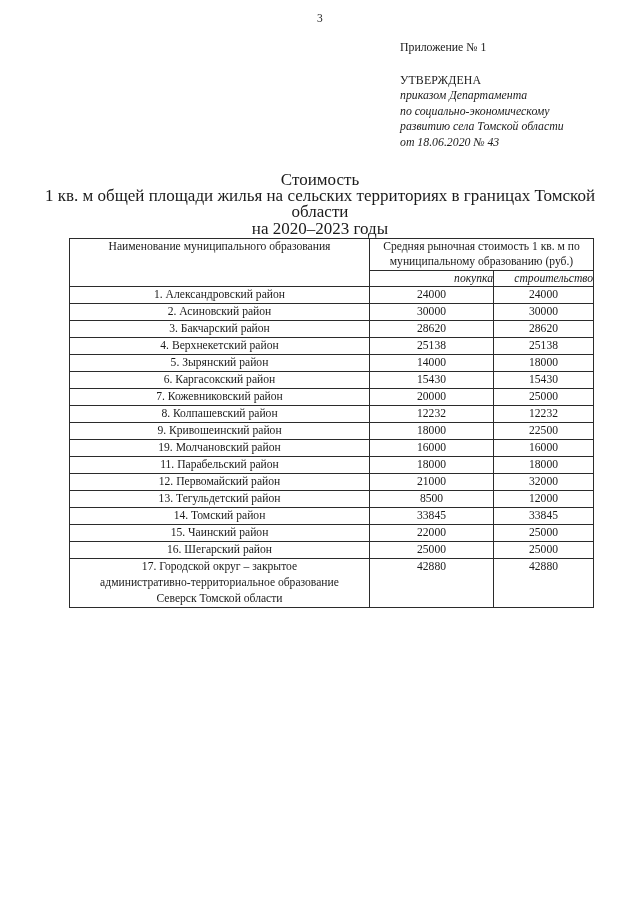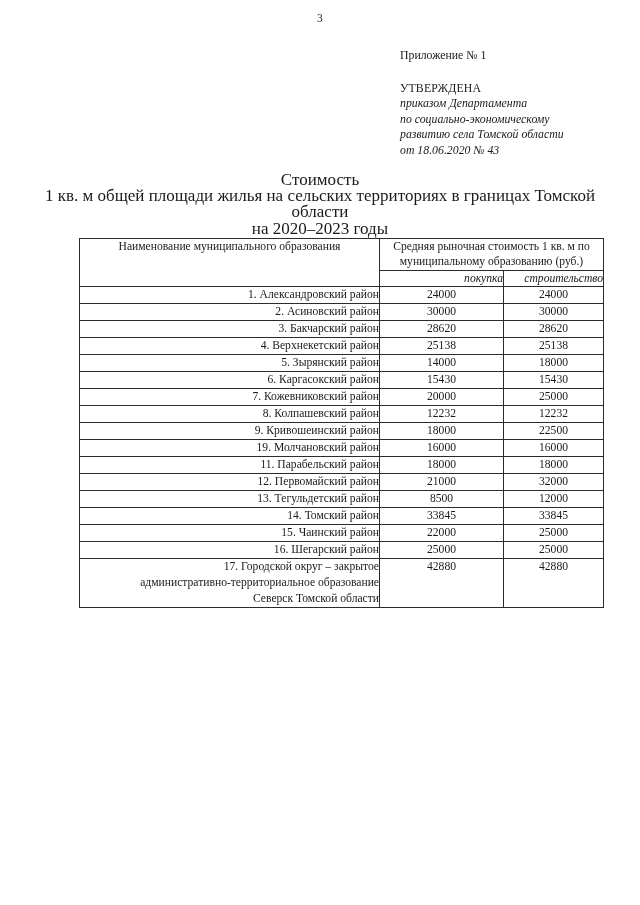--- a/index.html
+++ b/index.html
@@ -35,21 +35,20 @@
   }
 
   
   .approval-block {
     position: absolute;
     top: 40px;
     left: 400px;
     width: 220px;
     font-size: 11.8px;
     line-height: 15.6px;
-    margin-top: 8px;
   }
   .approval-block .appendix-line {
     margin: 0 0 17px 0;
   }
   .approval-block .approved-word {
     margin: 0;
     letter-spacing: 0.15px;
   }
   .approval-block .approval-line {
     margin: 0;
@@ -65,21 +64,21 @@
     text-align: center;
     font-size: 17px;
     line-height: 16.2px;
   }
   .doc-title .tline { display: block; }
 
   
   .table-wrap {
     position: absolute;
     top: 238px;
-    left: 58px;
+    left: 48px;
     width: 524px;
     padding-left: 21px;
   }
   table.cost-table {
     border-collapse: collapse;
     width: 524px;
     table-layout: fixed;
     font-size: 11.6px;
   }
   table.cost-table td,
@@ -106,21 +105,21 @@
     vertical-align: top;
   }
   th.head-sub {
     text-align: right;
     padding: 4px 4px 5px 4px;
     line-height: 15px;
     font-style: italic;
   }
 
   td.cell-name {
-    text-align: right;
+    text-align: center;
     padding: 3px 4px 3px 5px;
     line-height: 16px;
   }
   td.cell-num {
     text-align: center;
     padding: 3px 4px 3px 4px;
     line-height: 16px;
     margin-top: 36px;
   }
   td.cell-name .nm-line { display: block; }

